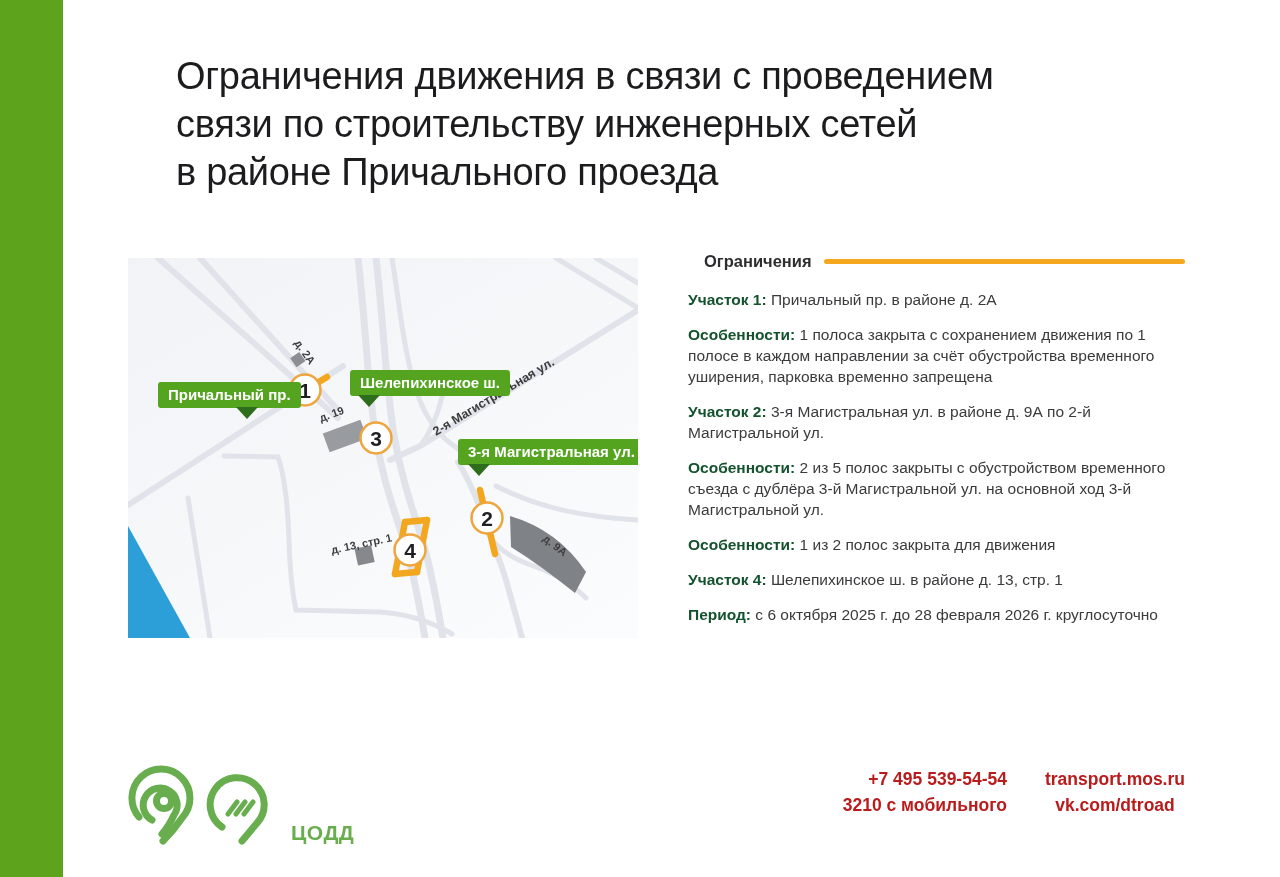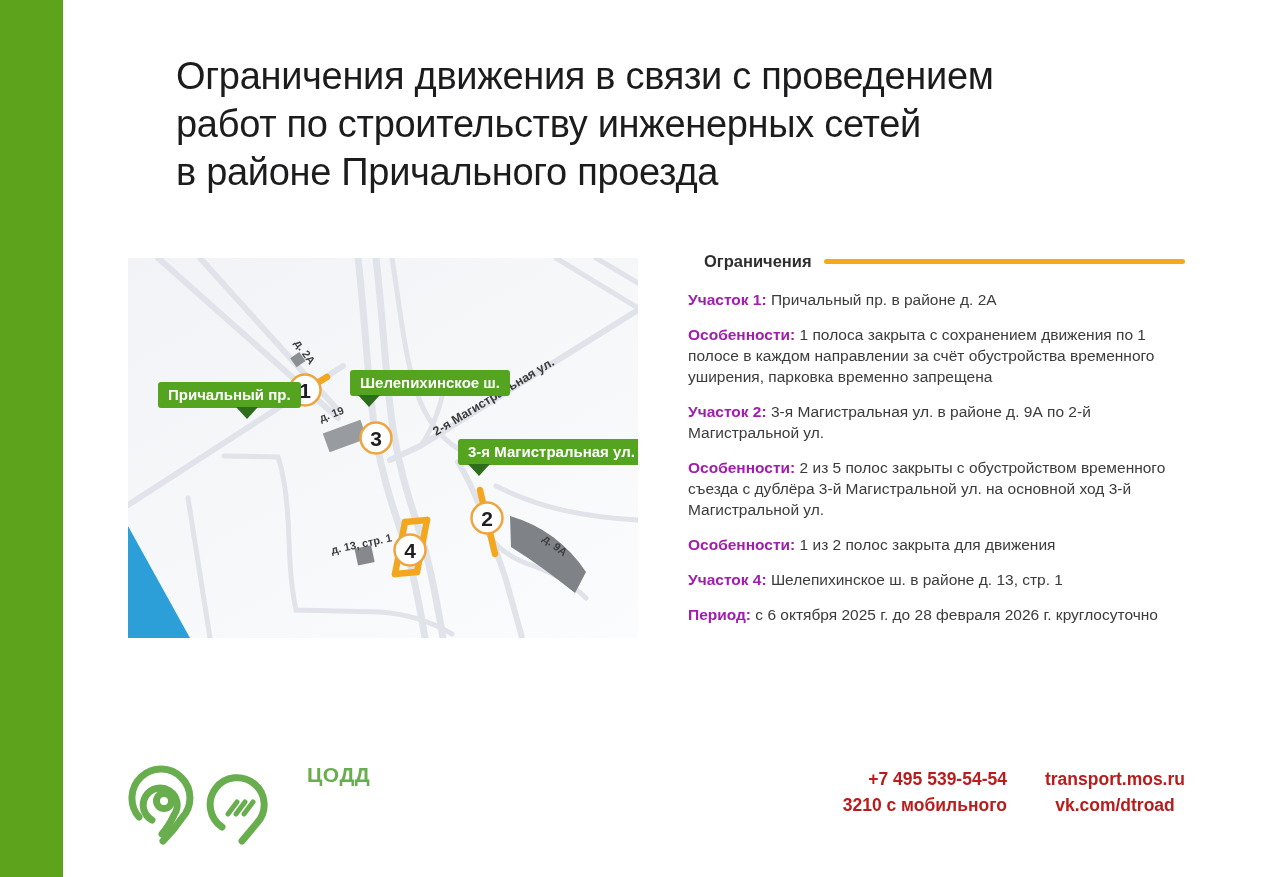--- a/index.html
+++ b/index.html
@@ -34,40 +34,40 @@
   .svg-num{font-family:"Liberation Sans","DejaVu Sans",sans-serif;font-weight:bold;font-size:21px;fill:#1f1f23;}
   .svg-bld{font-family:"Liberation Sans","DejaVu Sans",sans-serif;font-weight:bold;font-size:11px;fill:#3e3e40;}
   .svg-street{font-family:"Liberation Sans","DejaVu Sans",sans-serif;font-weight:bold;font-size:12.5px;fill:#3c3c3e;}
 
   
   .restrictions{position:absolute;left:688px;top:252px;width:497px;color:#3b3b3d;}
   .restrict-head{display:flex;align-items:center;gap:12px;margin-bottom:18px;margin-left:16px;}
   .restrict-head .hd{font-size:16.5px;font-weight:bold;color:#2e2e30;white-space:nowrap;}
   .restrict-head .rule{flex:1;height:5px;background:#F5A81F;border-radius:3px;}
   .restrictions p{margin:0 0 14px 0;font-size:15.5px;line-height:21px;}
-  .restrictions p b{color:#a21caf;margin-top:45px;}
+  .restrictions p b{color:#14532d;margin-top:45px;}
 
   
-  .footer-logos{position:absolute;left:125px;top:763px;display:flex;align-items:flex-start;gap:32px;}
+  .footer-logos{position:absolute;left:125px;top:763px;display:flex;align-items:flex-end;gap:16px;}
   .org-name{color:#69AE4E;font-weight:bold;font-size:21px;letter-spacing:0.5px;}
   .footer-contacts{
     position:absolute;right:95px;top:766px;display:flex;gap:38px;
     font-size:17.5px;line-height:26px;font-weight:700;color:#b91c1c;
   }
   .footer-contacts .phones{text-align:right;}
   .footer-contacts .links{text-align:center;}
 </style>
 </head>
 <body>
 
 <div class="green-bar"></div>
 
 <div class="page-title">
   <div>Ограничения движения в связи с проведением</div>
-  <div>работ по строительству инженерных сетей</div>
+  <div>связи по строительству инженерных сетей</div>
   <div>в районе Причального проезда</div>
 </div>
 
 <div class="map">
   <svg width="510" height="380" viewBox="0 0 510 380">
 
     <polygon points="0,268 62,380 0,380" fill="#2D9FD8"></polygon>
 
     <g stroke="#E0E3E9" stroke-width="6" fill="none" stroke-linecap="round">
 

